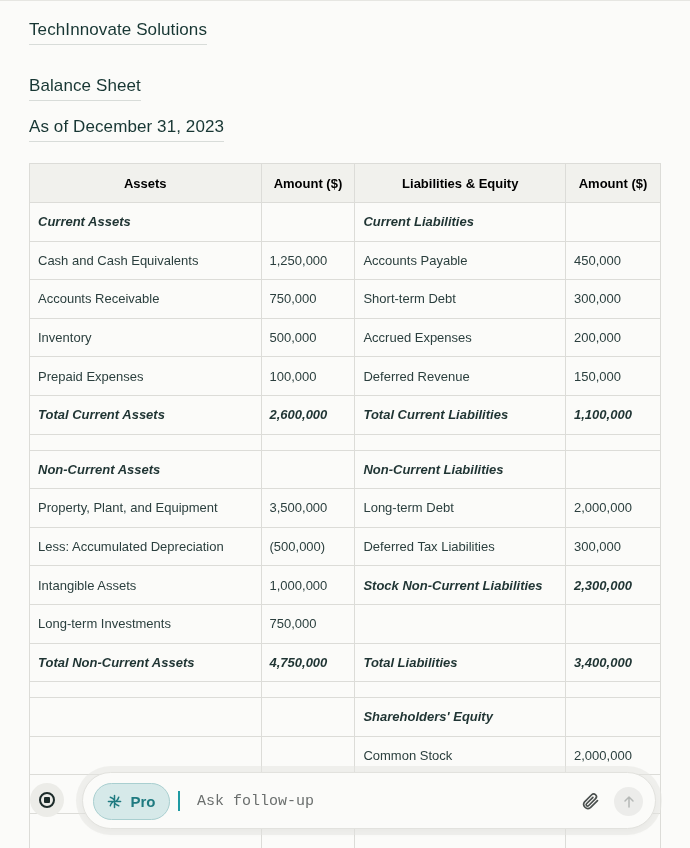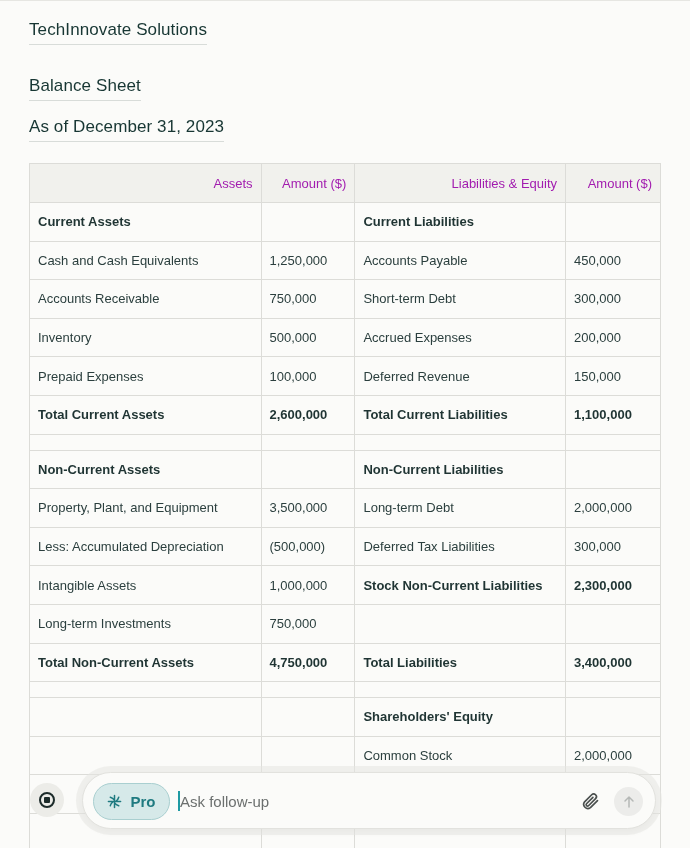--- a/index.html
+++ b/index.html
@@ -36,27 +36,27 @@
   }
   table.bs th, table.bs td {
     border: 1px solid #dcdcd8;
     padding: 0 8px;
     text-align: left;
     vertical-align: middle;
   }
   table.bs thead th {
     background: #f1f1ed;
     height: 39px;
-    font-weight: 400;
-    text-align: right;
-    color: #a21caf;
+    font-weight: 700;
+    text-align: center;
+    color: #000000;
   }
   table.bs td { height: 38.6px; background: #fbfbf9; }
   table.bs tr.spacer td { height: 16px; }
-  table.bs .b { font-weight: 700; color: #1f3433; }
+  table.bs .b { font-weight: 700; color: #1f3433; font-style: italic; }
   col.c1 { width: 232px; }
   col.c2 { width: 94px; }
   col.c3 { width: 211px; }
   col.c4 { width: 95px; }
 
   
   .stop-btn {
     position: absolute;
     left: 30px; top: 782px;
     width: 34px; height: 34px;
@@ -93,23 +93,23 @@
   .pro-btn svg { width: 15px; height: 15px; }
   .cursor {
     position: absolute; left: 95px; top: 18px;
     width: 2px; height: 20px; background: #1f9aa3;
   }
   .ask-input {
     position: absolute;
     left: 95px; top: 12px;
     width: 380px; height: 32px;
     border: none; outline: none; background: transparent;
-    font-family: Liberation Sans, sans-serif;
+    font-family: Liberation Mono, monospace;
     font-size: 15px; color: #333;
-    padding-left: 2px;
+    padding-left: 19px;
   }
   .ask-input::placeholder { color: #6b6f6e; }
   .attach-btn {
     position: absolute; left: 495px; top: 16px;
     width: 24px; height: 24px;
     display: flex; align-items: center; justify-content: center;
   }
   .send-btn {
     position: absolute; left: 531px; top: 14px;
     width: 29px; height: 29px; border-radius: 50%;

